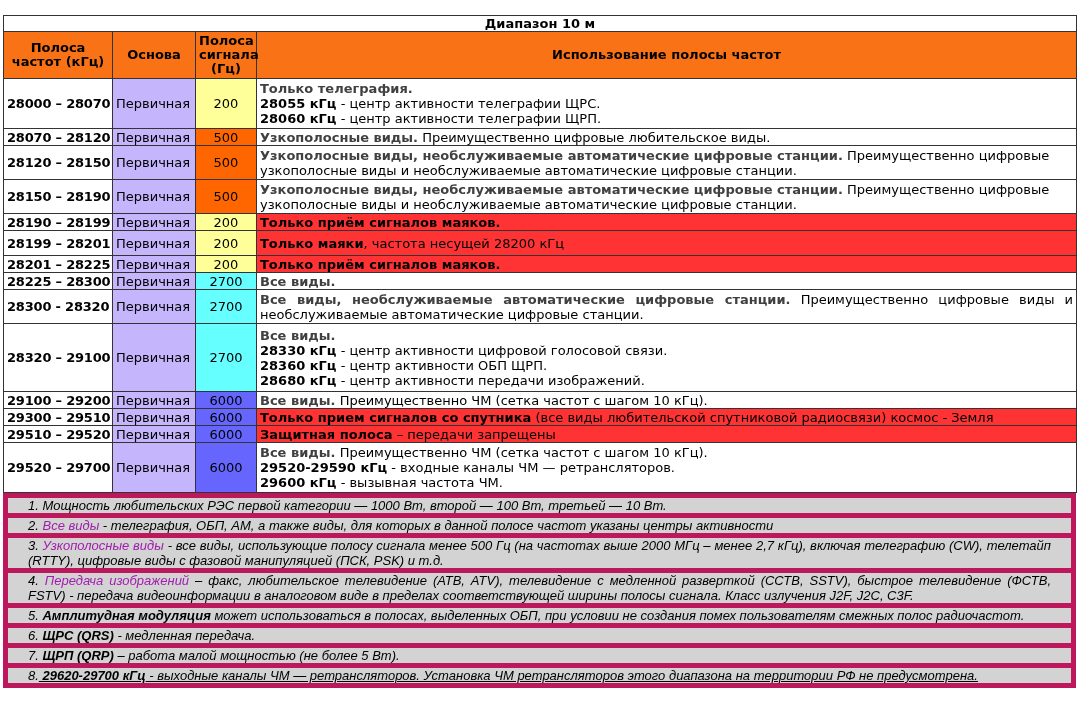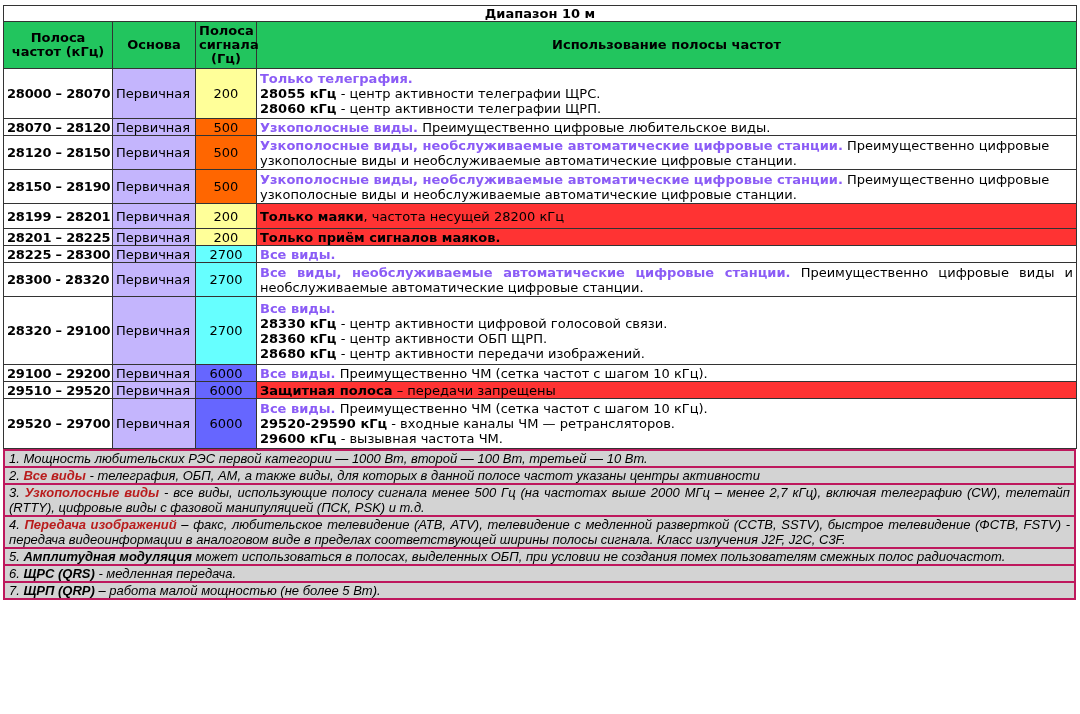--- a/index.html
+++ b/index.html
@@ -1,33 +1,33 @@
 <!DOCTYPE html>
 <html><head>
 <meta charset="utf-8">
 <style>
   html, body { margin:0; padding:0; background:#ffffff; }
   body { width:1080px; height:714px; overflow:hidden; font-family:"DejaVu Sans", sans-serif; color:#000; }
-  #wrap { position:absolute; left:3px; top:5px; width:1073px; }
+  #wrap { position:absolute; left:3px; top:15px; width:1073px; }
   table.band { border-collapse:collapse; width:1073px; table-layout:fixed; font-size:13px; line-height:15px; }
   table.band td, table.band th { border:1px solid #333; padding:0 3px; vertical-align:middle; }
   .title-cell { background:#fff; font-weight:bold; text-align:center; height:15px; font-size:13px; }
-  .hdr { background:#22c55e; font-weight:bold; text-align:center; font-size:13px; line-height:14px; }
+  .hdr { background:#f97316; font-weight:bold; text-align:center; font-size:13px; line-height:14px; }
   .c-range { font-weight:bold; text-align:center; white-space:nowrap; padding:0 2px; letter-spacing:-0.2px; }
   .c-base { background:#c4b5fd; text-align:left; padding:0 2px; white-space:nowrap; }
   .c-bw { text-align:center; }
   .c-use { padding:0 4px 0 12px; text-align:left; }
   .use-alert { background:#ff3333; }
-  .red { color:#8b5cf6; font-weight:bold;margin-top:32px; }
+  .red { color:#404040; font-weight:bold;margin-top:32px; }
   .b { font-weight:bold; }
   .just { text-align:justify; }
   .line { display:block; }
   table.notes { border-collapse:collapse; width:1073px; font-family:"Liberation Sans", sans-serif; font-style:italic; font-size:13px; line-height:15px; }
-  table.notes td { background:#d3d3d3; border:2px solid #be185d; padding:0 4px; text-align:justify; }
-  table.notes .nred { color:#b91c1c; font-weight:bold; }
+  table.notes td { background:#d3d3d3; border:5px solid #be185d; padding:0 20px; text-align:justify; }
+  table.notes .nred { color:#a21caf; font-weight:normal; }
   table.notes .nb { font-weight:bold;font-style:italic; }
   .underline { text-decoration:underline; }
 </style>
 </head>
 <body>
 
 <div id="wrap">
   <table class="band">
     <colgroup>
       <col style="width:109px">
@@ -68,20 +68,26 @@
           <td class="c-base">Первичная</td>
           <td class="c-bw" style="background: rgb(255, 102, 0);">500</td>
           <td class="c-use"><span class=""><span class="red">Узкополосные виды, необслуживаемые автоматические цифровые станции.</span><span> Преимущественно цифровые узкополосные виды и необслуживаемые автоматические цифровые станции.</span></span></td>
         </tr>
         <tr style="height: 34px;">
           <td class="c-range">28150 – 28190</td>
           <td class="c-base">Первичная</td>
           <td class="c-bw" style="background: rgb(255, 102, 0);">500</td>
           <td class="c-use"><span class=""><span class="red">Узкополосные виды, необслуживаемые автоматические цифровые станции.</span><span> Преимущественно цифровые узкополосные виды и необслуживаемые автоматические цифровые станции.</span></span></td>
         </tr>
+        <tr style="height: 17px;">
+          <td class="c-range">28190 – 28199</td>
+          <td class="c-base">Первичная</td>
+          <td class="c-bw" style="background: rgb(255, 255, 153);">200</td>
+          <td class="c-use use-alert"><span class=""><span class="b">Только приём сигналов маяков.</span></span></td>
+        </tr>
         <tr style="height: 25px;">
           <td class="c-range">28199 – 28201</td>
           <td class="c-base">Первичная</td>
           <td class="c-bw" style="background: rgb(255, 255, 153);">200</td>
           <td class="c-use use-alert"><span class=""><span class="b">Только маяки</span><span>, частота несущей 28200 кГц</span></span></td>
         </tr>
         <tr style="height: 17px;">
           <td class="c-range">28201 – 28225</td>
           <td class="c-base">Первичная</td>
           <td class="c-bw" style="background: rgb(255, 255, 153);">200</td>
@@ -108,20 +114,26 @@
             <span class="line"><span class="b">28330 кГц</span><span> - центр активности цифровой голосовой связи.</span></span>
             <span class="line"><span class="b">28360 кГц</span><span> - центр активности ОБП ЩРП.</span></span>
             <span class="line"><span class="b">28680 кГц</span><span> - центр активности передачи изображений.</span></span>
           </td>
         </tr>
         <tr style="height: 17px;">
           <td class="c-range">29100 – 29200</td>
           <td class="c-base">Первичная</td>
           <td class="c-bw" style="background: rgb(102, 102, 255);">6000</td>
           <td class="c-use"><span class=""><span class="red">Все виды.</span><span> Преимущественно ЧМ (сетка частот с шагом 10 кГц).</span></span></td>
+        </tr>
+        <tr style="height: 17px;">
+          <td class="c-range">29300 – 29510</td>
+          <td class="c-base">Первичная</td>
+          <td class="c-bw" style="background: rgb(102, 102, 255);">6000</td>
+          <td class="c-use use-alert"><span class=""><span class="b">Только прием сигналов со спутника</span><span> (все виды любительской спутниковой радиосвязи) космос - Земля</span></span></td>
         </tr>
         <tr style="height: 17px;">
           <td class="c-range">29510 – 29520</td>
           <td class="c-base">Первичная</td>
           <td class="c-bw" style="background: rgb(102, 102, 255);">6000</td>
           <td class="c-use use-alert"><span class=""><span class="b">Защитная полоса</span><span> – передачи запрещены</span></span></td>
         </tr>
         <tr style="height: 50px;">
           <td class="c-range">29520 – 29700</td>
           <td class="c-base">Первичная</td>
@@ -151,15 +163,18 @@
         </tr>
         <tr>
           <td><span>5.</span><span class="nb"> Амплитудная модуляция</span><span> может использоваться в полосах, выделенных ОБП, при условии не создания помех пользователям смежных полос радиочастот.</span></td>
         </tr>
         <tr>
           <td><span>6.</span><span class="nb"> ЩРС (QRS)</span><span> - медленная передача.</span></td>
         </tr>
         <tr>
           <td><span>7.</span><span class="nb"> ЩРП (QRP)</span><span> – работа малой мощностью (не более 5 Вт).</span></td>
         </tr>
+        <tr>
+          <td><span>8.</span><span class="nb underline"> 29620-29700 кГц</span><span class="underline"> - выходные каналы ЧМ — ретрансляторов. Установка ЧМ ретрансляторов этого диапазона на территории РФ не предусмотрена.</span></td>
+        </tr>
       </tbody>
   </table>
 </div>
 
 </body></html>

